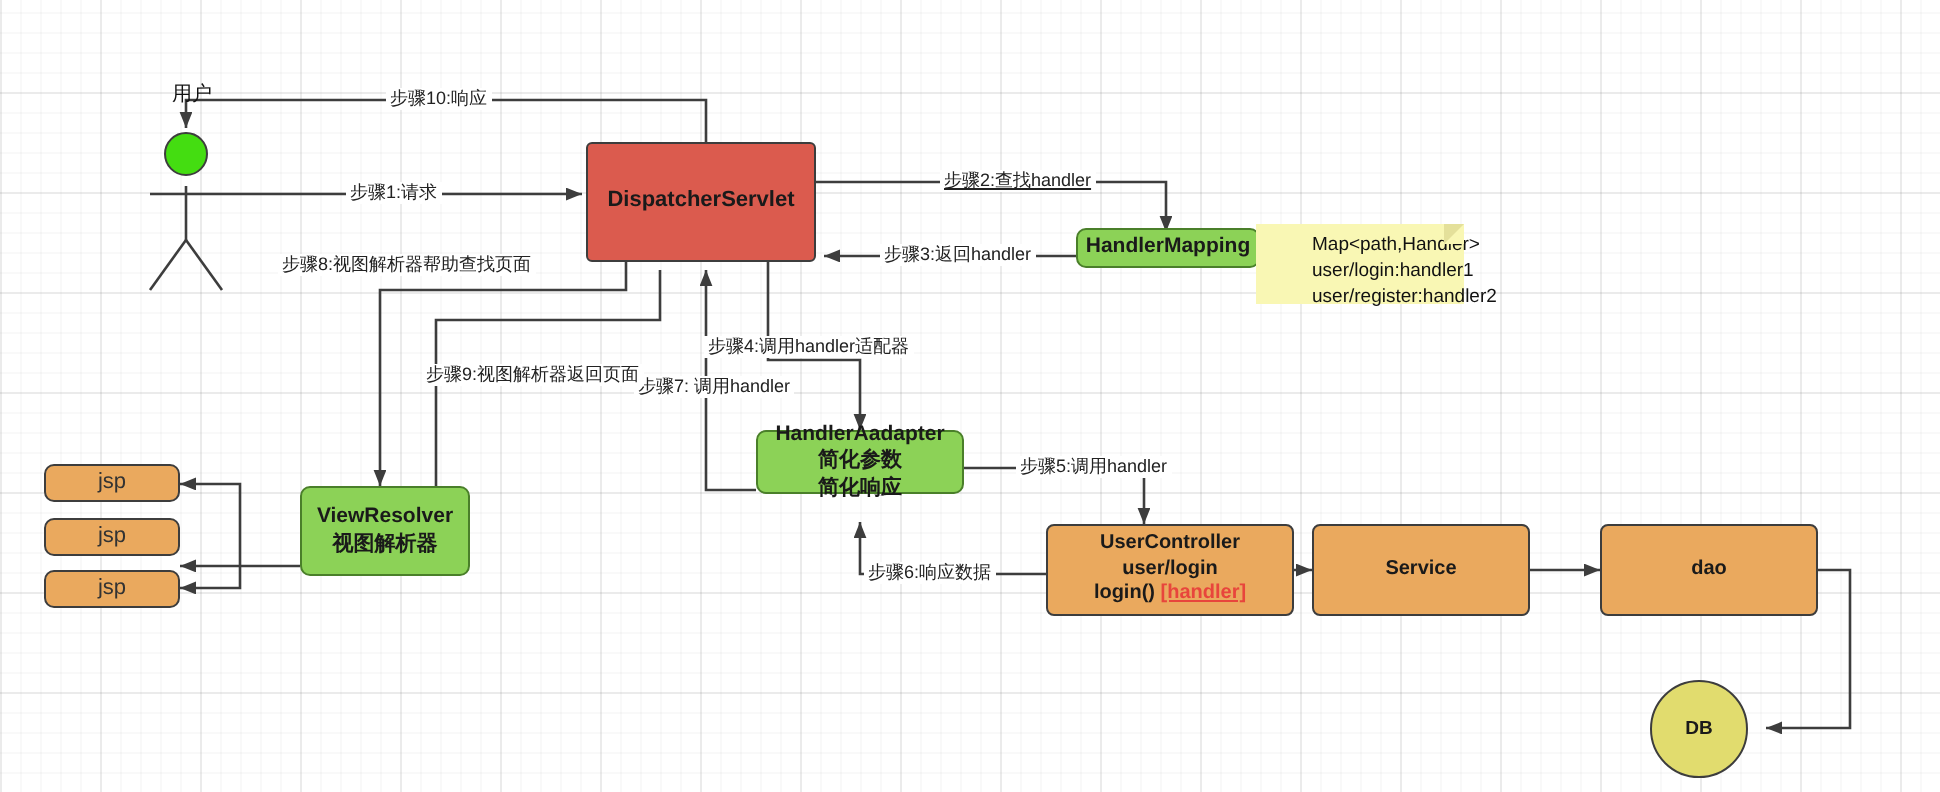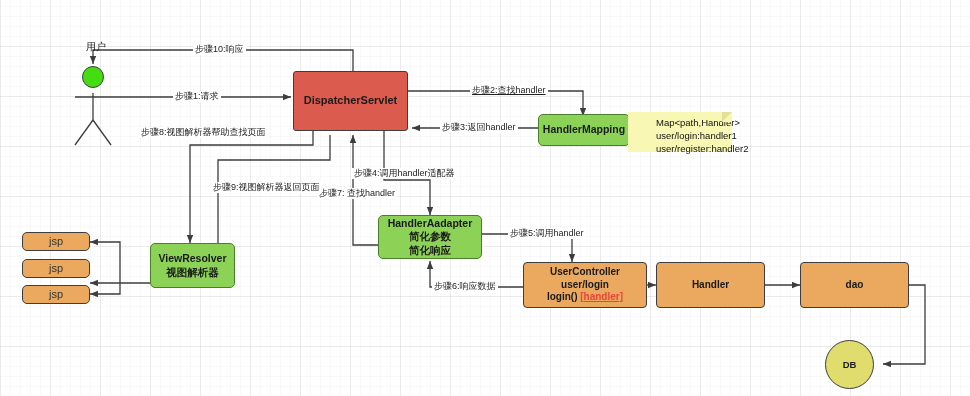--- a/index.html
+++ b/index.html
@@ -83,31 +83,31 @@
   </svg>
 
   <div class="actor-label" style="left:86px;top:40px;">用户</div>
   <div style="position:absolute;left:82px;top:66px;width:22px;height:22px;border-radius:50%;
               background:#44dd11;border:1.6px solid #3d3d3d;box-sizing:border-box;"></div>
 
   <div class="node n-red" style="left:293px;top:71px;width:115px;height:60px;">
     <span>DispatcherServlet</span>
   </div>
 
-  <div class="node n-green" style="left:538px;top:114px;width:92px;height:32px;">
+  <div class="node n-green" style="left:538px;top:114px;width:92px;height:20px;">
     <span>HandlerMapping</span>
   </div>
 
   <div class="note" style="left:628px;top:112px;width:104px;height:40px;">
     <div>Map&lt;path,Handler&gt;</div>
     <div>user/login:handler1</div>
     <div>user/register:handler2</div>
   </div>
 
-  <div class="node n-green" style="left:378px;top:215px;width:104px;height:44px;flex-direction:column;">
+  <div class="node n-green" style="left:378px;top:215px;width:104px;height:32px;flex-direction:column;">
     <span>HandlerAadapter</span>
     <span>简化参数</span>
     <span>简化响应</span>
   </div>
 
   <div class="node n-green" style="left:150px;top:243px;width:85px;height:45px;flex-direction:column;">
     <span>ViewResolver</span>
     <span>视图解析器</span>
   </div>
 
@@ -124,35 +124,35 @@
   <div class="node n-orange" style="left:523px;top:262px;width:124px;height:46px;flex-direction:column;">
     <span>UserController</span>
     <span>user/login</span>
     <span>
       <span>login()</span>
       <span class="red-tag">[handler]</span>
     </span>
   </div>
 
   <div class="node n-orange" style="left:656px;top:262px;width:109px;height:46px;">
-    <span>Handler</span>
+    <span>Service</span>
   </div>
 
   <div class="node n-db" style="left:825px;top:340px;width:49px;height:49px;">
     <span>DB</span>
   </div>
 
   <div class="node n-orange" style="left:800px;top:262px;width:109px;height:46px;">
     <span>dao</span>
   </div>
 
   <div class="lbl" style="left:173px;top:91px;">步骤1:请求</div>
   <div class="lbl" style="left:193px;top:44px;">步骤10:响应</div>
   <div class="lbl" style="left:470px;top:85px;text-decoration:underline;">步骤2:查找handler</div>
   <div class="lbl" style="left:440px;top:122px;">步骤3:返回handler</div>
   <div class="lbl" style="left:352px;top:168px;">步骤4:调用handler适配器</div>
   <div class="lbl" style="left:508px;top:228px;">步骤5:调用handler</div>
   <div class="lbl" style="left:432px;top:281px;">步骤6:响应数据</div>
-  <div class="lbl" style="left:317px;top:188px;">步骤7: 查找handler</div>
+  <div class="lbl" style="left:317px;top:188px;">步骤7: 调用handler</div>
   <div class="lbl" style="left:139px;top:127px;">步骤8:视图解析器帮助查找页面</div>
   <div class="lbl" style="left:211px;top:182px;">步骤9:视图解析器返回页面</div>
 
 </div>
 
 </body></html>

